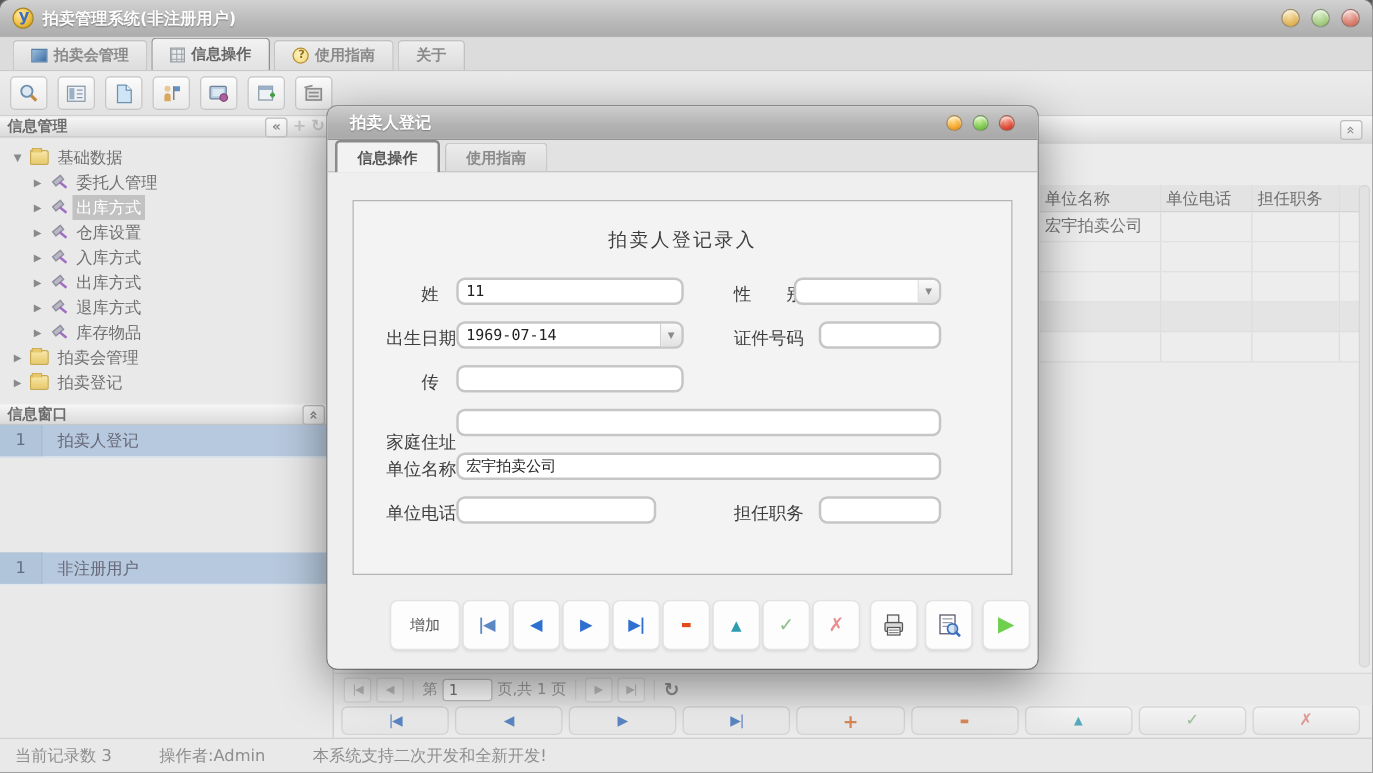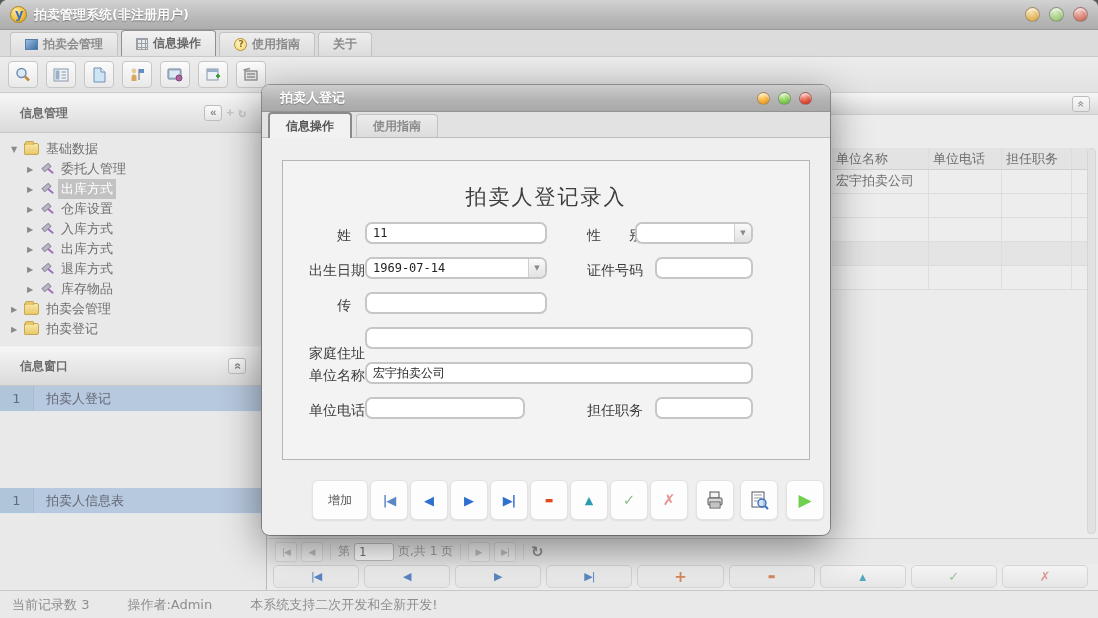--- a/index.html
+++ b/index.html
@@ -52,23 +52,23 @@
   .toolbar { height:36px; background:linear-gradient(#ececec,#e2e2e2); border-bottom:1px solid #cfcfcf;
              display:flex; align-items:center; padding-left:8px; gap:8px; }
   .tbtn { width:30px; height:27px; border:1px solid #c6c6c6; border-radius:4px;
           background:linear-gradient(#fbfbfb,#e9e9e9); display:flex; align-items:center;
           justify-content:center; box-shadow:0 1px 1px rgba(255,255,255,.8) inset; }
 
   
   .content { display:flex; height:497px; }
   .sidebar { width:267px; border-right:1px solid #bcbcbc; background:#e9e9e9;
              display:flex; flex-direction:column; }
-  .phead { height:40px; background:linear-gradient(#f6f6f6,#dadada); border-bottom:1px solid #c6c6c6;
-           border-top:1px solid #f0f0f0; display:flex; align-items:center; padding:0 20px;
-           font-size:12px; font-weight:bold; color:#6c6c6c; flex:none;font-family:Liberation Mono, monospace; }
+  .phead { height:17px; background:linear-gradient(#f6f6f6,#dadada); border-bottom:1px solid #c6c6c6;
+           border-top:1px solid #f0f0f0; display:flex; align-items:center; padding:0 6px;
+           font-size:12px; font-weight:bold; color:#6c6c6c; flex:none; }
   .phead .sp { margin-left:auto; display:flex; align-items:center; gap:4px; }
   .sq-btn { width:18px; height:16px; border:1px solid #bdbdbd; border-radius:3px;
             background:linear-gradient(#fafafa,#e5e5e5); color:#888; font-size:11px;
             display:flex; align-items:center; justify-content:center; line-height:1; }
   .chev-up { display:inline-block; transform:rotate(90deg); font-size:12px; }
   .faded { color:#c4c4c4; font-size:13px; font-weight:bold; }
 
   
   .tree { height:213px; padding:6px 0 0 8px; overflow:hidden; flex:none; }
   .titem { display:flex; align-items:center; height:20px; font-size:13px; color:#6f6f6f; gap:4px; }
@@ -143,21 +143,21 @@
   .dlg-tabs { height:26px; background:#e2e2e2; border-bottom:1px solid #bdbdbd; display:flex;
               align-items:flex-end; padding-left:6px; gap:4px; }
   .dtab { height:23px; padding:0 16px; display:flex; align-items:center; font-size:12px; font-weight:bold;
           color:#8a8a8a; background:linear-gradient(#ececec,#dcdcdc); border:1px solid #c2c2c2;
           border-bottom:none; border-radius:4px 4px 0 0; }
   .dtab.active { height:26px; background:#f2f2f2; border:2px solid #8a8a8a; border-bottom:none;
                  color:#555; margin-bottom:-1px; }
   .dlg-body { position:relative; height:396px; background:#efefef; }
   .formbox { position:absolute; left:20px; top:22px; width:528px; height:300px;
              background:#f3f3f3; border:1px solid #b5b5b5; }
-  .ftitle { text-align:center; margin-top:22px; font-size:21px; color:#3d3d3d; letter-spacing:2px; }
+  .ftitle { text-align:center; margin-top:22px; font-size:15px; color:#3d3d3d; letter-spacing:2px; }
   .flabel { position:absolute; font-size:14px; color:#3d3d3d; white-space:nowrap; }
   .finput { position:absolute; height:22px; border:2px solid #c6c6c6; border-radius:7px;
             background:#fff; font-size:12px; padding:0 6px;
             font-family:"DejaVu Sans Mono","DejaVu Sans",monospace; color:#222; }
   .combo-arrow { position:absolute; width:17px; height:18px; border-left:1px solid #cfcfcf;
                  background:linear-gradient(#fafafa,#e2e2e2); border-radius:0 5px 5px 0;
                  display:flex; align-items:center; justify-content:center; font-size:7px; color:#8a8a8a; }
   .dlg-toolbar { position:absolute; left:50px; bottom:14px; display:flex; gap:2px; align-items:center; }
   .dbtn { height:40px; min-width:38px; border:1px solid #e2e2e2; border-radius:6px; background:#fdfdfd;
           box-shadow:0 1px 2px rgba(0,0,0,.08); display:flex; align-items:center; justify-content:center;
@@ -351,21 +351,21 @@
       <div class="slist-body" style="height:102px;">
         <div class="slist-item">
           <span class="num">1</span>
           <span class="lab">拍卖人登记</span>
         </div>
       </div>
 
       <div class="slist-body" style="flex:1;">
         <div class="slist-item">
           <span class="num">1</span>
-          <span class="lab">拍卖人信息表</span>
+          <span class="lab">非注册用户</span>
         </div>
       </div>
     </div>
 
     <div class="main">
       <div class="strip">
         <span class="sq-btn">
             <span class="chev-up">«</span>
           </span>
       </div>

